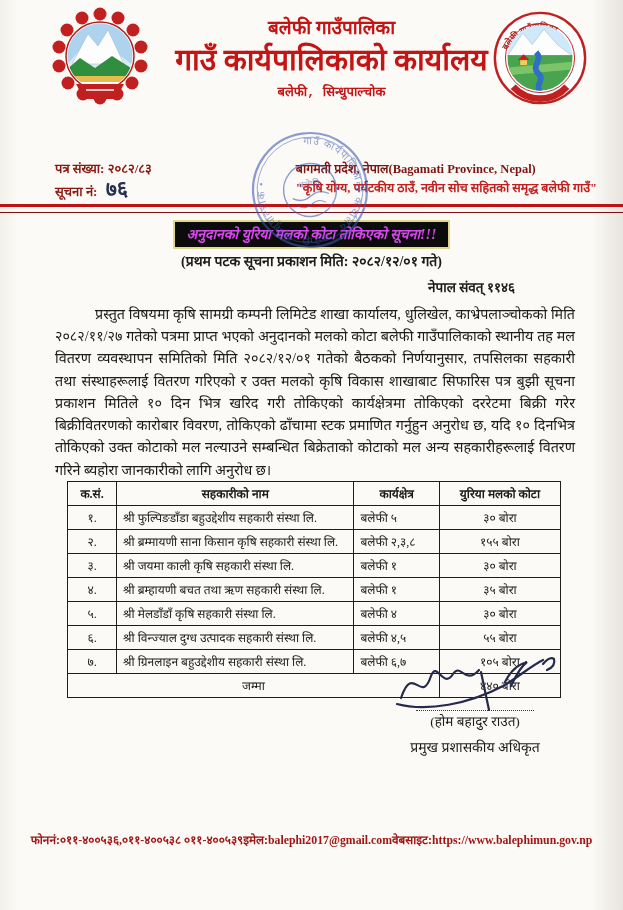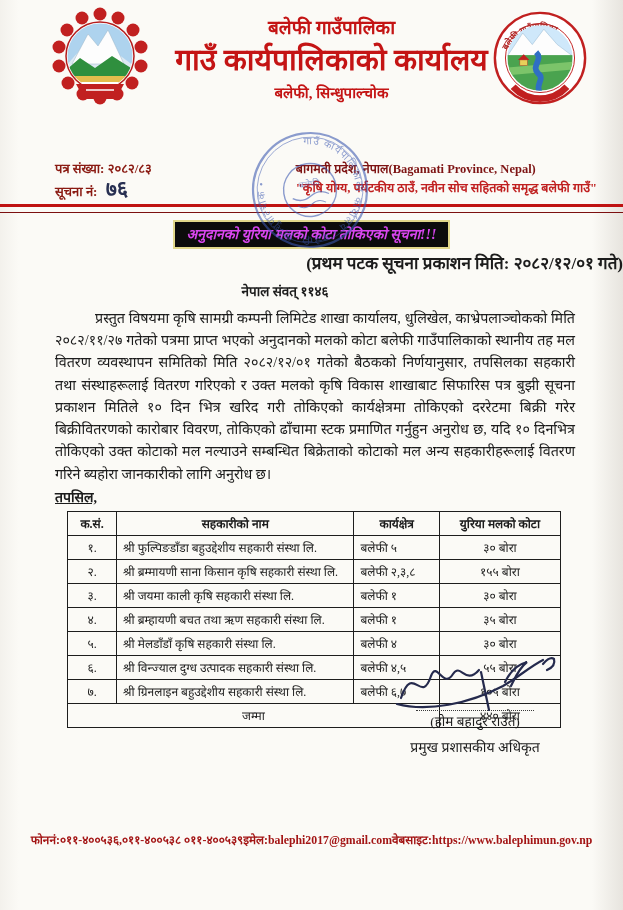--- a/index.html
+++ b/index.html
@@ -9,40 +9,40 @@
     font-family:"Liberation Serif","DejaVu Serif",serif;
     color:#1c1c1c;overflow:hidden;
   }
   
   .header{position:relative;padding-top:14px;height:146px;padding-left:40px;}
   .logo-left{position:absolute;left:50px;top:6px;width:100px;height:104px;}
   .logo-right{position:absolute;right:34px;top:10px;width:98px;height:96px;}
   .head-center{text-align:center;}
   .muni{color:#c41414;font-size:19px;font-weight:bold;}
   .office{color:#c41414;font-size:30px;font-weight:bold;margin-top:3px;line-height:1.1;}
-  .district{color:#c41414;font-size:15px;font-weight:bold;margin-top:6px;}
+  .district{color:#c41414;font-size:13px;font-weight:bold;margin-top:6px;font-family:Liberation Mono, monospace;}
   
   .refrow{display:flex;justify-content:space-between;align-items:flex-start;
     padding:0 26px 0 55px;margin-top:0px;}
   .ref-left{font-size:13px;font-weight:bold;color:#8a1a12;line-height:1.45;}
   .notice-num{display:inline-block;font-size:21px;color:#283052;font-weight:600;
     transform:rotate(-3deg);margin-left:5px;line-height:1;}
   .ref-right{line-height:1.5;}
   .province{font-size:12.5px;font-weight:bold;color:#7e1414;}
   .slogan{font-size:12.5px;font-weight:bold;color:#c02020;}
   .red-rule{height:5px;border-top:3px solid #bf1212;border-bottom:1px solid #7c1010;margin-top:2px;}
   
   .stamp{position:absolute;left:249px;top:128px;width:122px;height:124px;opacity:.58;
     transform:rotate(-8deg);pointer-events:none;}
   
   .subject-wrap{text-align:center;margin-top:9px;}
   .subject{display:inline-block;background:#0c0c0c;color:#d946ef;font-weight:bold;
     font-size:14px;padding:2px 12px 4px;outline:2px solid rgba(214,201,94,.7);font-style:italic;}
-  .pub{text-align:right;font-weight:bold;font-size:17px;margin-top:4px;}
-  .era{text-align:center;padding-right:53px;font-weight:bold;font-size:13.5px;margin-top:8px;}
+  .pub{text-align:center;font-weight:bold;font-size:14px;margin-top:4px;}
+  .era{text-align:right;padding-right:108px;font-weight:bold;font-size:13.5px;margin-top:8px;}
   
   .body-par{margin:7px 48px 0 55px;text-align:justify;font-size:14.3px;line-height:1.56;text-indent:40px;}
   .tapasil{margin:2px 0 5px 55px;font-weight:bold;text-decoration:underline;font-size:14px;}
   
   table.quota{margin-left:67px;border-collapse:collapse;width:494px;font-size:12px;}
   table.quota th,table.quota td{border:1.4px solid #1d1d1d;padding:1px 6px;height:21px;}
   table.quota th{font-weight:bold;text-align:center;}
   .c-sn{width:38px;text-align:center;}
   .c-name{width:250px;text-align:left;}
   .c-area{width:78px;text-align:left;}
@@ -157,21 +157,20 @@
     <path d="M46,74 q7,5 14,0 t14,0" stroke="#3a57b0" stroke-width="1" fill="none"></path>
   </svg>
 
   <div class="subject-wrap">
     <span class="subject">अनुदानको युरिया मलको कोटा तोकिएको सूचना!!!</span>
   </div>
   <div class="pub">(प्रथम पटक सूचना प्रकाशन मिति: २०८२/१२/०१ गते)</div>
   <div class="era">नेपाल संवत् ११४६</div>
 
   <p class="body-par">प्रस्तुत विषयमा कृषि सामग्री कम्पनी लिमिटेड शाखा कार्यालय, धुलिखेल, काभ्रेपलाञ्चोकको मिति २०८२/११/२७ गतेको पत्रमा प्राप्त भएको अनुदानको मलको कोटा बलेफी गाउँपालिकाको स्थानीय तह मल वितरण व्यवस्थापन समितिको मिति २०८२/१२/०१ गतेको बैठकको निर्णयानुसार, तपसिलका सहकारी तथा संस्थाहरूलाई वितरण गरिएको र उक्त मलको कृषि विकास शाखाबाट सिफारिस पत्र बुझी सूचना प्रकाशन मितिले १० दिन भित्र खरिद गरी तोकिएको कार्यक्षेत्रमा तोकिएको दररेटमा बिक्री गरेर बिक्रीवितरणको कारोबार विवरण, तोकिएको ढाँचामा स्टक प्रमाणित गर्नुहुन अनुरोध छ, यदि १० दिनभित्र तोकिएको उक्त कोटाको मल नल्याउने सम्बन्धित बिक्रेताको कोटाको मल अन्य सहकारीहरूलाई वितरण गरिने ब्यहोरा जानकारीको लागि अनुरोध छ।</p>
-  <div class="tapasil">तपसिल,</div>
 
   <table class="quota">
     <tbody>
         <tr>
       <th class="c-sn">क.सं.</th>
       <th class="c-name">सहकारीको नाम</th>
       <th class="c-area">कार्यक्षेत्र</th>
       <th class="c-quota">युरिया मलको कोटा</th>
     </tr>
     <tr>

